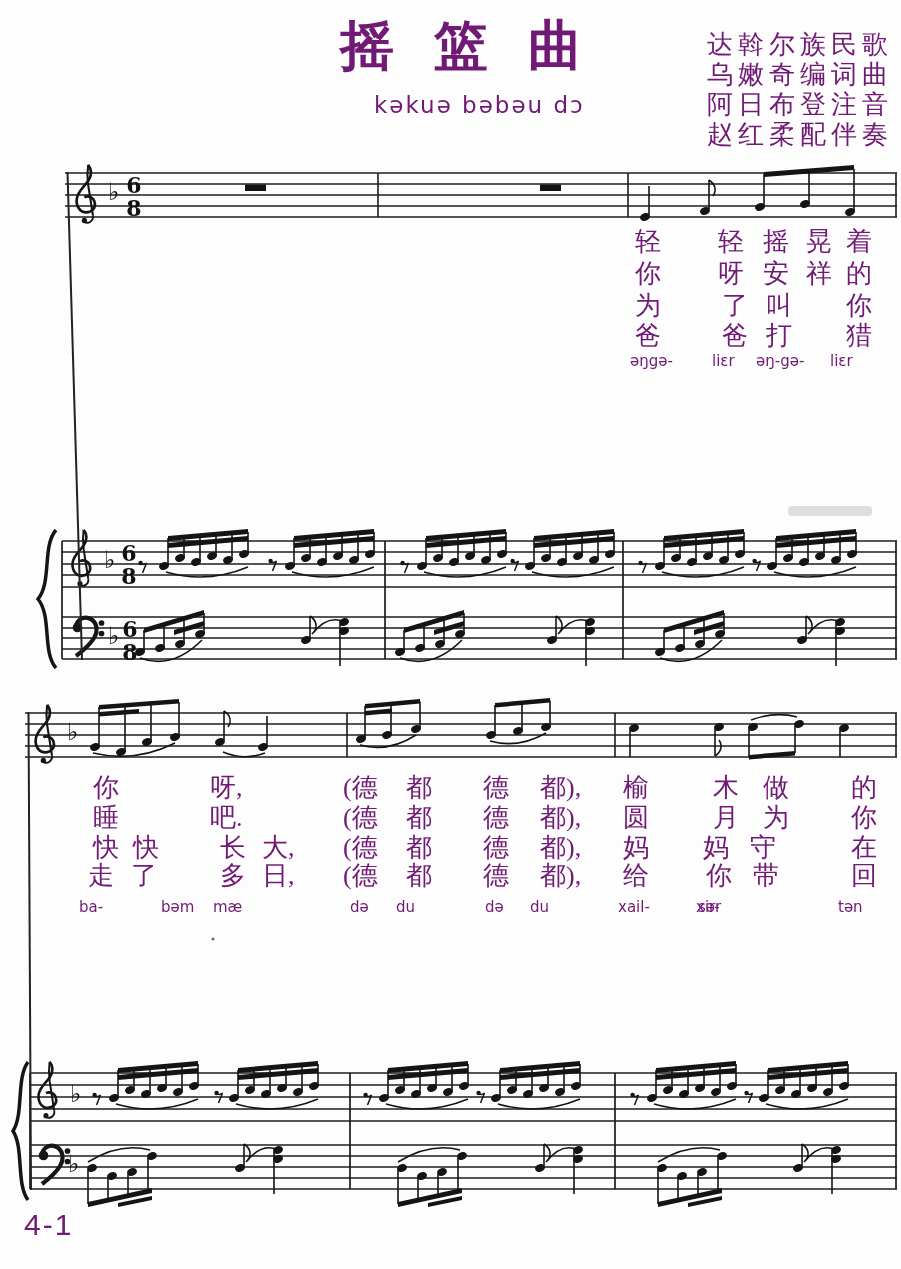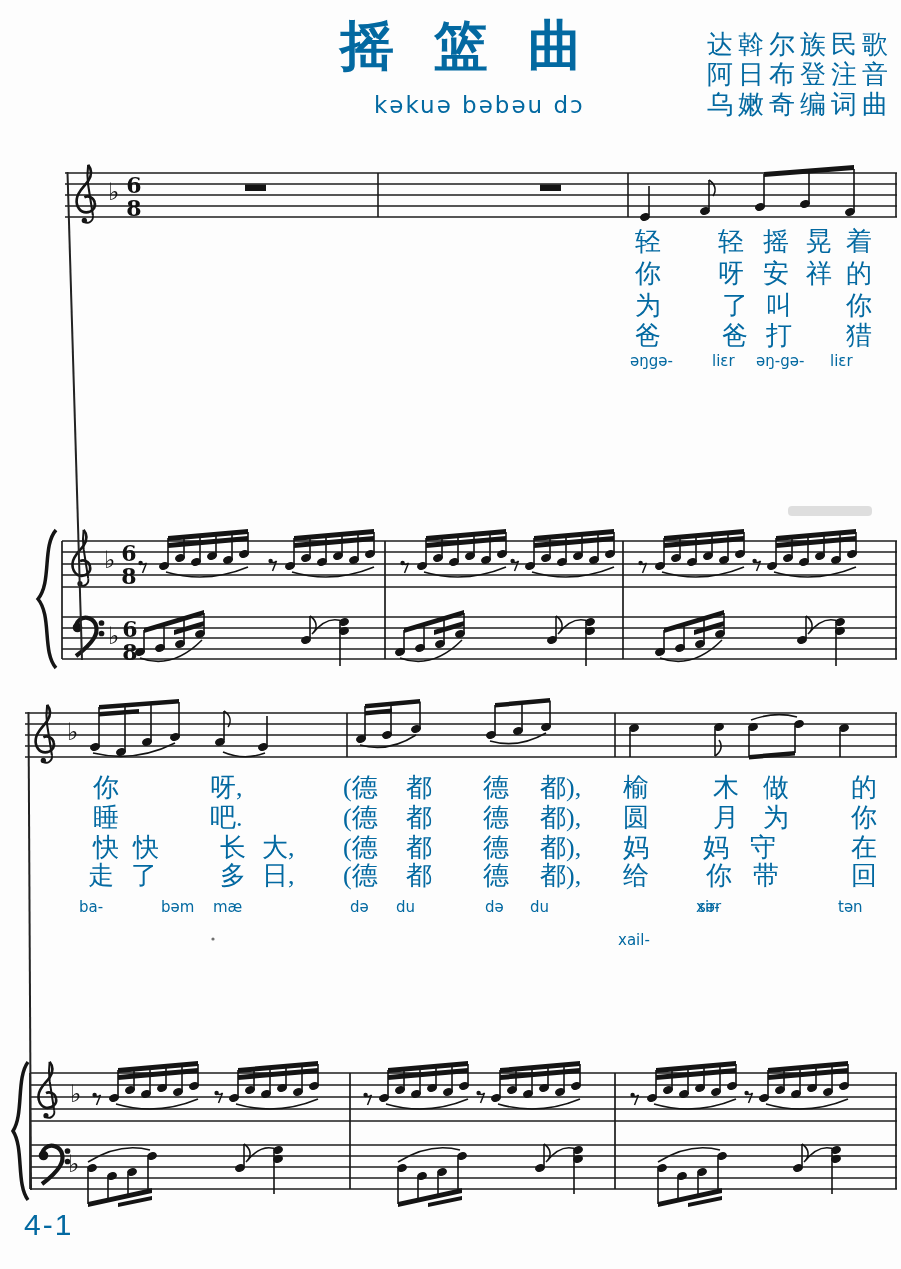--- a/index.html
+++ b/index.html
@@ -1,17 +1,17 @@
 <!DOCTYPE html>
 <html><head>
 <meta charset="utf-8">
 <style>
   html,body{margin:0;padding:0;background:#888;}
   .sheet{position:relative;width:901px;height:1269px;background:#fdfdfd;overflow:hidden;
-         font-family:"DejaVu Sans",sans-serif;color:#0369a1;}
+         font-family:"DejaVu Sans",sans-serif;color:#701a75;}
   .abs{position:absolute;}
   .title{font-family:"Liberation Sans","DejaVu Sans",sans-serif;font-weight:bold;
          font-size:54px;letter-spacing:40px;white-space:nowrap;}
   .subtitle{font-size:23px;letter-spacing:2px;white-space:nowrap;}
   .tempo{font-size:25px;letter-spacing:3px;white-space:nowrap;font-family:"Liberation Serif","DejaVu Serif",serif;}
   .credits{font-size:26px;line-height:30px;text-align:left;letter-spacing:5px;white-space:nowrap;
            font-family:"Liberation Serif","DejaVu Serif",serif;}
   .lyr span{position:absolute;font-size:26px;white-space:nowrap;
             font-family:"Liberation Serif","DejaVu Serif",serif;}
   .ipa span{position:absolute;font-size:15px;white-space:nowrap;}
@@ -86,22 +86,23 @@
           <use href="#nh" x="38" y="-9"></use>
         <path d="M34 -16 V26" stroke-width="1.6" fill="none"></path>
       </g>
     </defs>
   </svg>
 
   <div class="abs title" style="left:340px;top:10px;">摇篮曲</div>
   <div class="abs subtitle" style="left:374px;top:92px;text-align:right;">kəkuə bəbəu dɔ</div>
   <div class="abs credits" style="right:8px;top:30px;">
     <div>达斡尔族民歌</div>
+    <div>乌嫩奇编词曲</div>
     <div>阿日布登注音</div>
-    <div>乌嫩奇编词曲</div>
+    <div>赵红柔配伴奏</div>
   </div>
 
   <svg class="abs" style="left:60px;top:160px;" width="841" height="90">
     <g stroke="#1c1c1c" stroke-width="1.4">
       <line x1="5" y1="13" x2="837" y2="13"></line>
         <line x1="5" y1="24" x2="837" y2="24"></line>
       <line x1="5" y1="35" x2="837" y2="35"></line>
         <line x1="5" y1="46" x2="837" y2="46"></line>
       <line x1="5" y1="57" x2="837" y2="57"></line>
     </g>
@@ -329,21 +330,21 @@
       <span style="left:851px;top:858px">回</span>
     </div>
     <div class="abs ipa">
       <span style="left:79px;top:898px">ba-</span>
       <span style="left:161px;top:898px">bəm</span>
       <span style="left:213px;top:898px">mæ</span>
       <span style="left:350px;top:898px">də</span>
       <span style="left:396px;top:898px">du</span>
       <span style="left:485px;top:898px">də</span>
       <span style="left:530px;top:898px">du</span>
-      <span style="left:618px;top:931px">xail-</span>
+      <span style="left:618px;top:898px">xail-</span>
       <span style="left:698px;top:898px">sər</span>
       <span style="left:696px;top:898px">xir-</span>
       <span style="left:838px;top:898px">tən</span>
     </div>
   </div>
 
   <svg class="abs" style="left:8px;top:1050px;" width="893" height="165">
     <path d="M20 12 C8 28 16 64 5 81 C16 98 8 134 20 150" fill="none" stroke="#151515" stroke-width="3.5"></path>
     <g stroke="#1c1c1c" stroke-width="1.4">
       <line x1="22" y1="23" x2="889" y2="23"></line>

